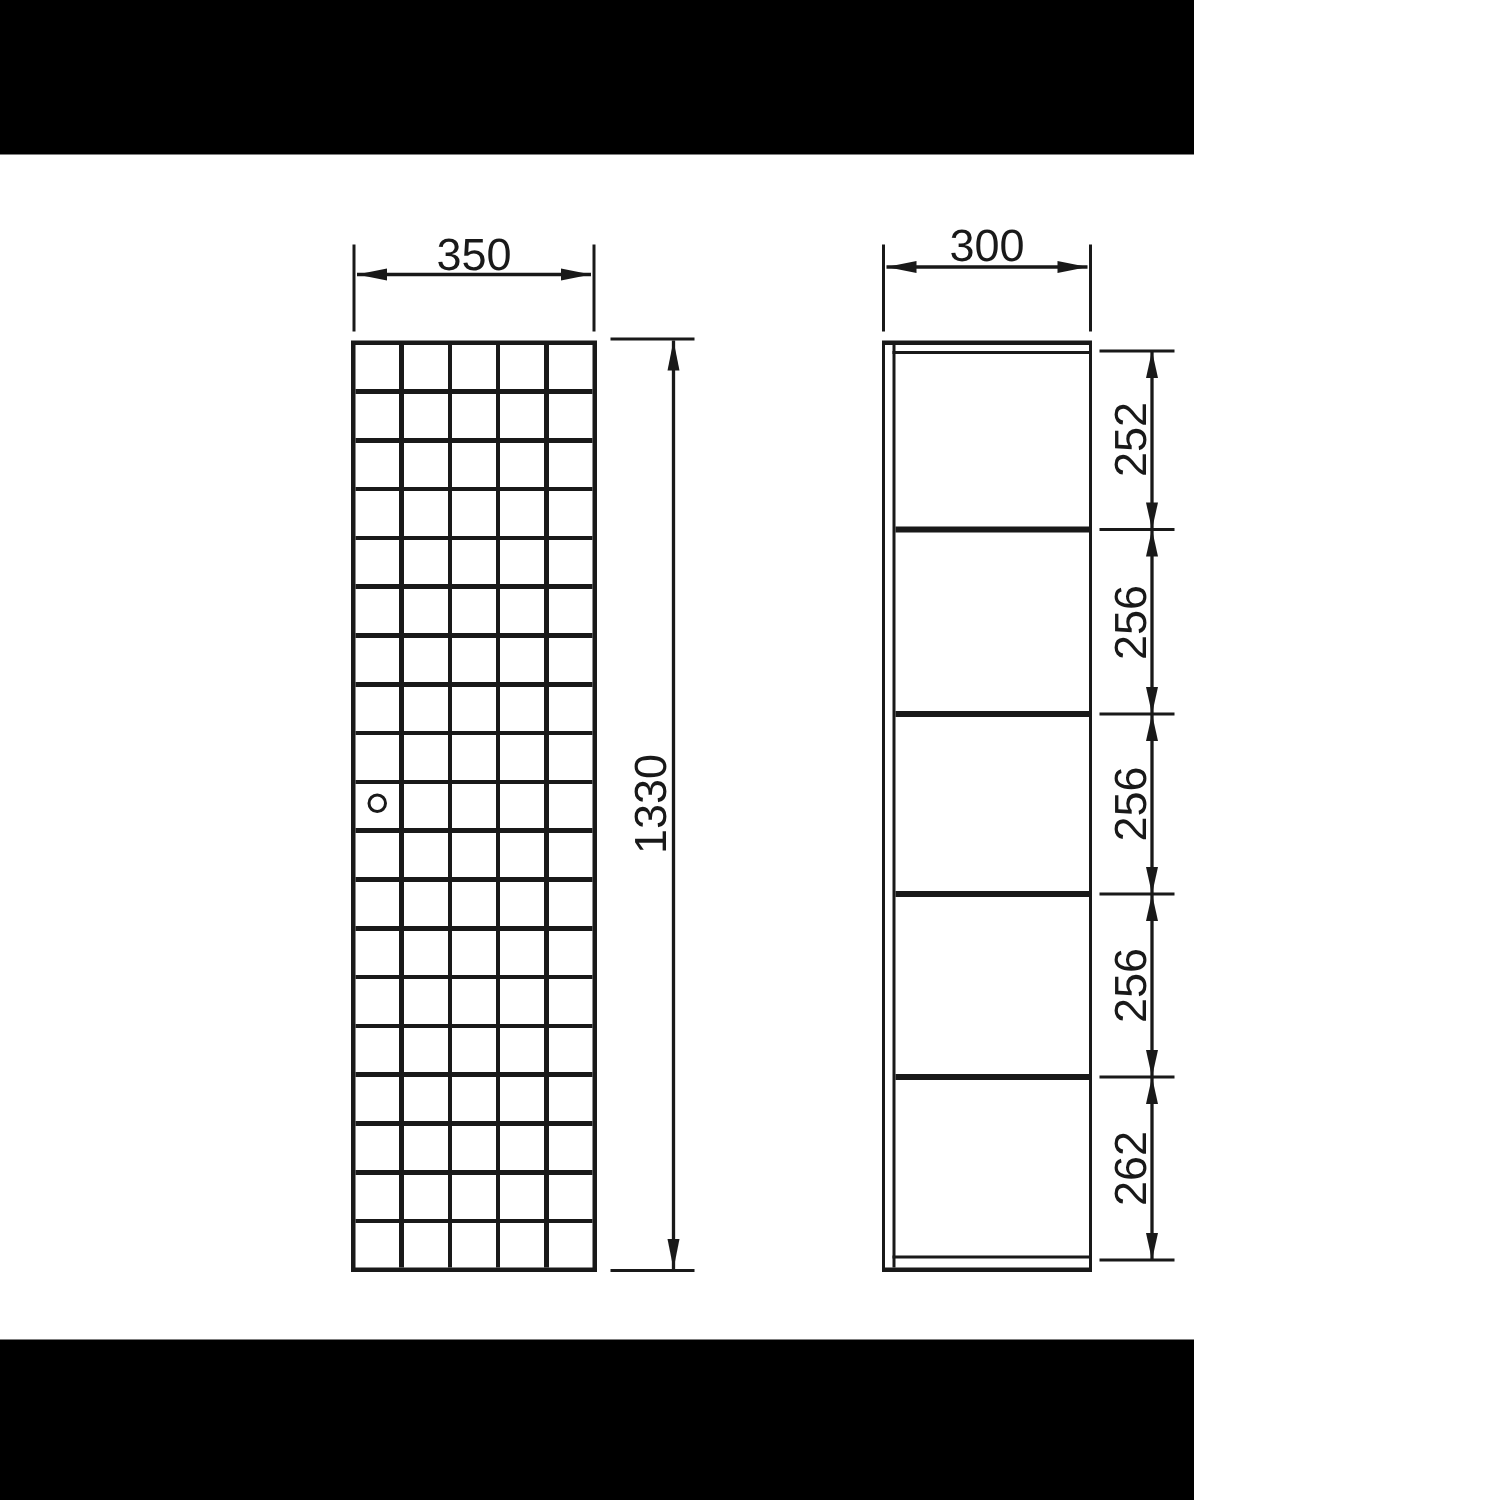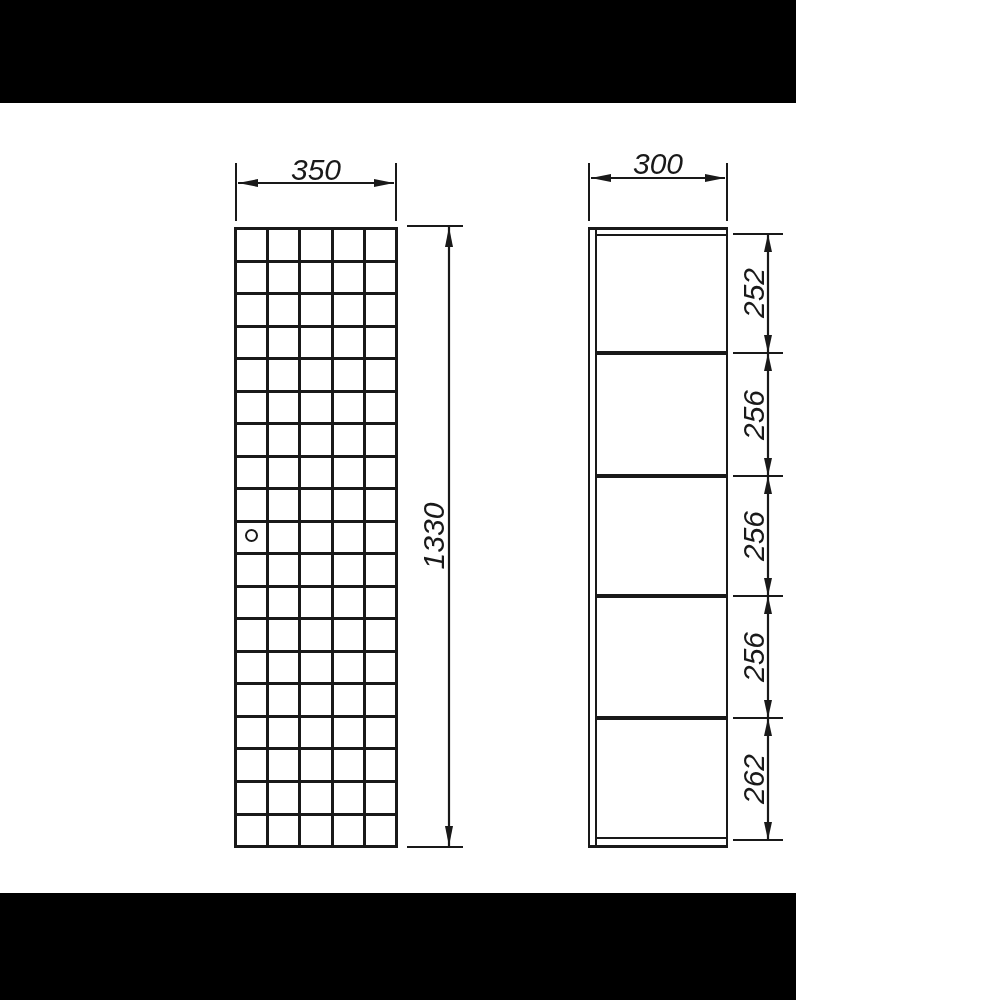--- a/index.html
+++ b/index.html
@@ -5,21 +5,20 @@
   :root{
     --line:#191919;
     --canvas:#ffffff;
     --letterbox:#000000;
   }
   html,body{margin:0;padding:0;background:#fff;}
   .screen{
     position:relative;width:796px;height:1000px;overflow:hidden;
     background:var(--canvas);
     font-family:"Liberation Sans", sans-serif;
-    font-style:italic;
   }
   .letterbox{position:absolute;left:0;width:1000px;background:var(--letterbox);}
   .letterbox.top{top:0;height:103px;}
   .letterbox.bottom{top:893px;height:107px;}
 
   
   .front-grid{
     position:absolute;left:234px;top:227px;width:164px;height:621px;
     box-sizing:border-box;border:3px solid var(--line);
     background-image:

